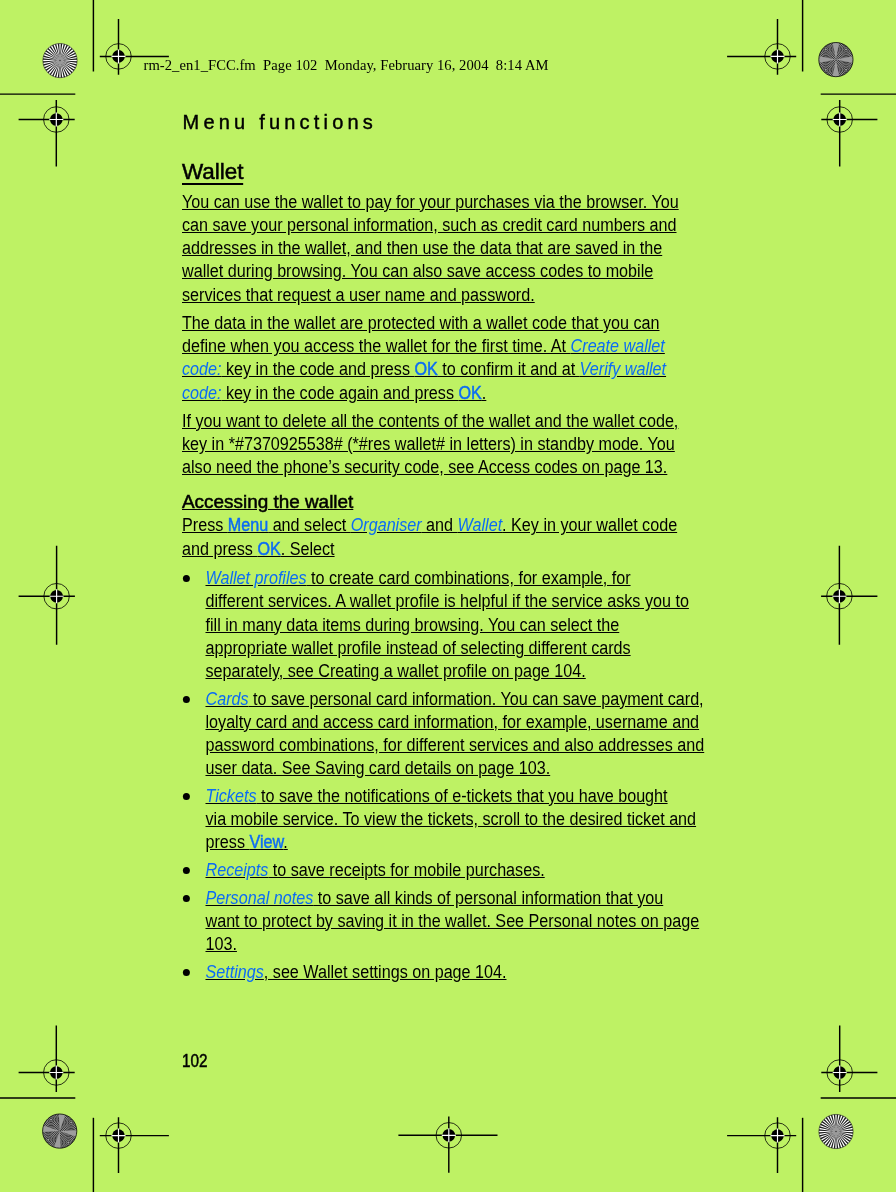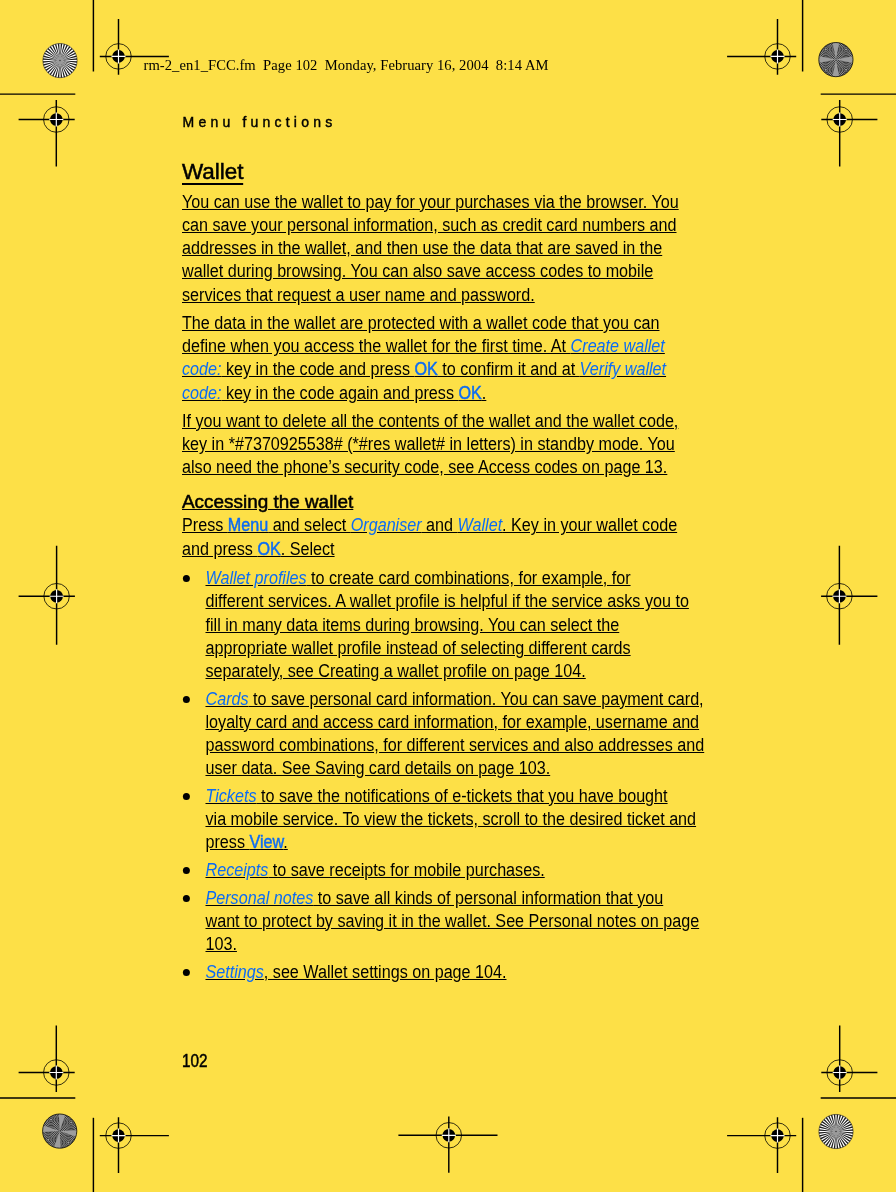--- a/index.html
+++ b/index.html
@@ -1,33 +1,33 @@
 <!DOCTYPE html>
 <html><head>
 <meta charset="utf-8">
 <title>rm-2_en1_FCC.fm  Page 102</title>
 <style>
 html,body{margin:0;padding:0;background:#fff;}
 body{width:896px;height:1192px;overflow:hidden;background:#fff;
      font-family:"Liberation Sans",sans-serif;color:#000;
      -webkit-font-smoothing:antialiased;}
-.page{position:relative;width:896px;height:1192px;background:#fde047;}
+.page{position:relative;width:896px;height:1192px;background:#bef264;}
 
 
 .marks{position:absolute;left:0;top:0;width:896px;height:1192px;
        pointer-events:none;shape-rendering:geometricPrecision;}
 
 
 .fmheader{position:absolute;left:143.5px;top:55.8px;
           font-family:"Liberation Serif",serif;font-size:14.6px;color:#000;
           white-space:pre;letter-spacing:0.05px;line-height:18px;}
 
 
 .running-head{position:absolute;left:182.6px;top:115.2px;
-     font-size:14.0px;font-weight:normal;letter-spacing:4.2px;color:#000;
+     font-size:20px;font-weight:normal;letter-spacing:4.2px;color:#000;
      line-height:14px;-webkit-text-stroke:0.42px #000;text-stroke:0.42px #000;}
 
 
 .content{position:absolute;left:181.9px;top:162.2px;width:586px;text-decoration:underline;}
 
 
 .nx{display:block;transform:scaleX(0.897);transform-origin:0 0;width:588px;}
 
 .h1wrap{margin:0 0 5.4px 0;height:23.2px;line-height:23.2px;}
 h1.h-wallet{font-size:22.4px;font-weight:normal;margin:0;

